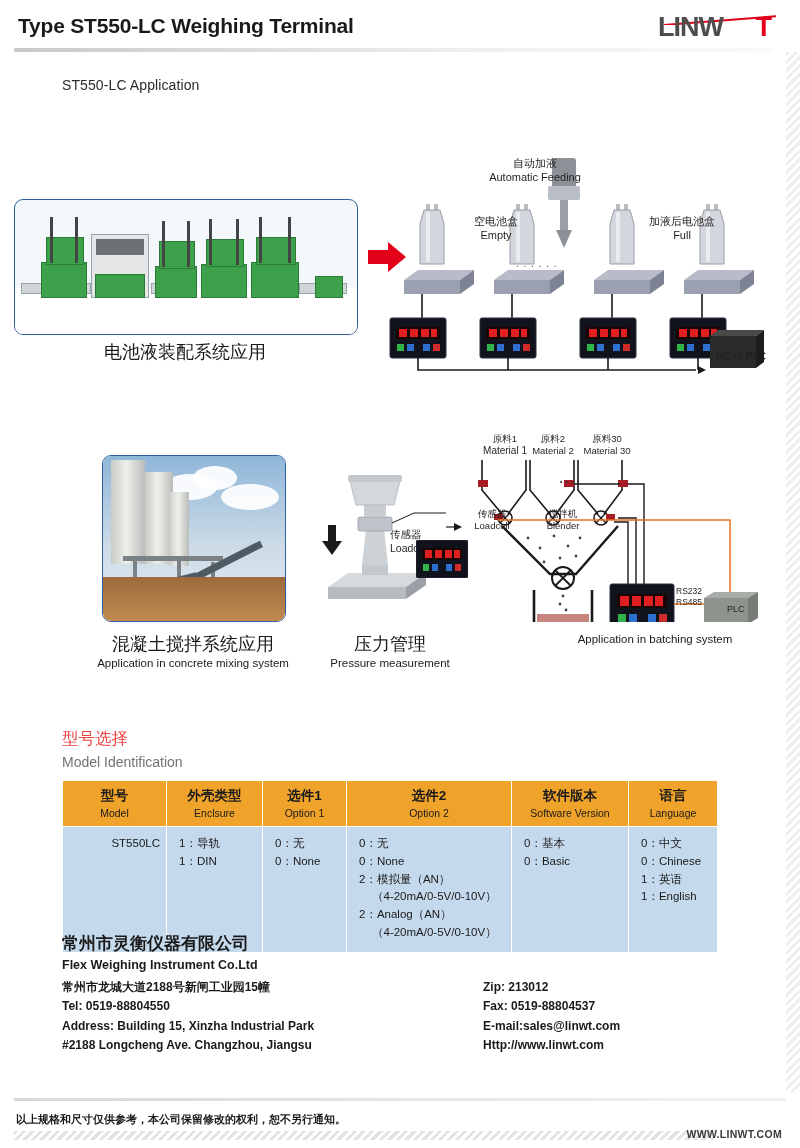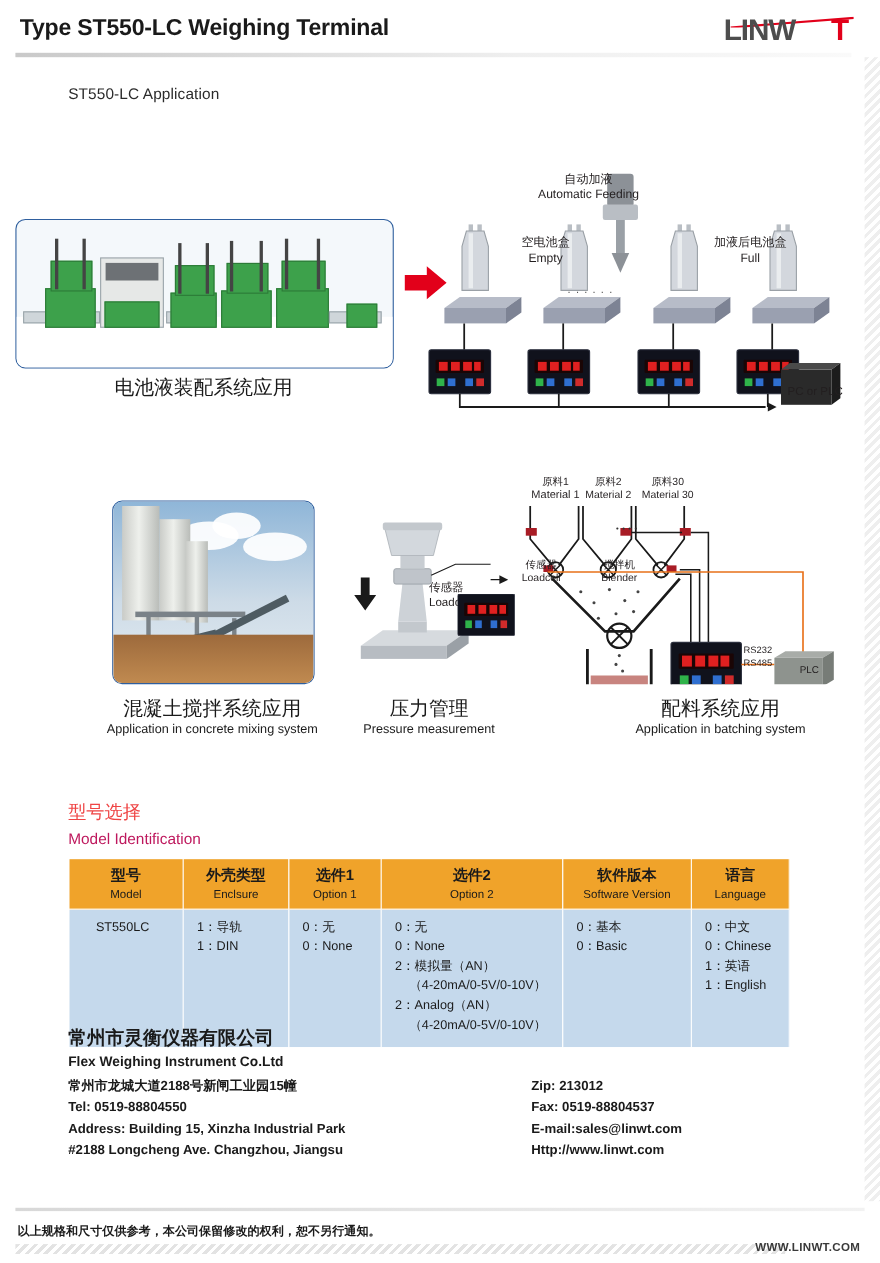--- a/index.html
+++ b/index.html
@@ -58,30 +58,30 @@
     background:linear-gradient(#9d6a3c,#c08a50);}
   .ph2 .belt{position:absolute;background:#4e5b62;transform-origin:left bottom;}
   .ph2 .struct{position:absolute;background:#7a8288;}
 
   
   .svgwrap{position:absolute;}
 
   
   .tbl-head{position:absolute;left:62px;top:728px;}
   .tbl-head .cn{font-size:16.5px;color:#ef4444;}
-  .tbl-head .en{font-size:14px;color:#be185d;margin-top:4px;}
+  .tbl-head .en{font-size:14px;color:#737373;margin-top:4px;}
   table.model{position:absolute;left:62px;top:780px;width:655px;border-collapse:collapse;
     table-layout:fixed;}
   table.model th{background:#f0a32a;border:1px solid #ffffff;color:#1a1a1a;
     padding:6px 2px 7px;vertical-align:middle;font-weight:normal;}
   table.model th .cn{font-size:13.5px;font-weight:bold;display:block;}
   table.model th .en{font-size:10.5px;display:block;margin-top:2px;}
   table.model td{background:#c5d9ec;border:1px solid #ffffff;vertical-align:top;
     padding:8px 6px 10px 12px;height:92px;font-size:11.5px;line-height:1.55;color:#1a1a1a;}
-  table.model td.model-cell{text-align:center;padding-left:0;margin-top:24px;}
+  table.model td.model-cell{text-align:right;padding-left:0;margin-top:24px;}
   table.model td .ind{display:block;padding-left:13px;}
 
   
   .company{position:absolute;left:62px;top:932px;}
   .company .cn{font-size:17px;font-weight:bold;color:#1a1a1a;}
   .company .en{font-size:12.5px;font-weight:bold;color:#1a1a1a;margin-top:3px;}
   .addr{position:absolute;left:62px;top:978px;font-size:12px;font-weight:bold;
     line-height:1.62;color:#1a1a1a;}
   .contact{position:absolute;left:483px;top:978px;font-size:12px;font-weight:bold;
     line-height:1.62;color:#1a1a1a;}
@@ -454,21 +454,20 @@
 <div style="position:absolute;left:540px;top:508px;text-align:center;width:46px;line-height:1.25;">
   <div style="font-size:9.5px;">搅拌机</div>
   <div style="font-size:9.5px;">Blender</div>
 </div>
 <div style="position:absolute;left:676px;top:586px;line-height:1.3;">
   <div style="font-size:8.5px;">RS232</div>
   <div style="font-size:8.5px;">RS485</div>
 </div>
 <div style="position:absolute;left:727px;top:604px;font-size:9px;">PLC</div>
 <div class="cap" style="left:540px;top:632px;width:230px;">
-  <div class="cn">配料系统应用</div>
   <div class="en">Application in batching system</div>
 </div>
 
 <div class="tbl-head">
   <div class="cn">型号选择</div>
   <div class="en">Model Identification</div>
 </div>
 
 <table class="model">
   <colgroup>

